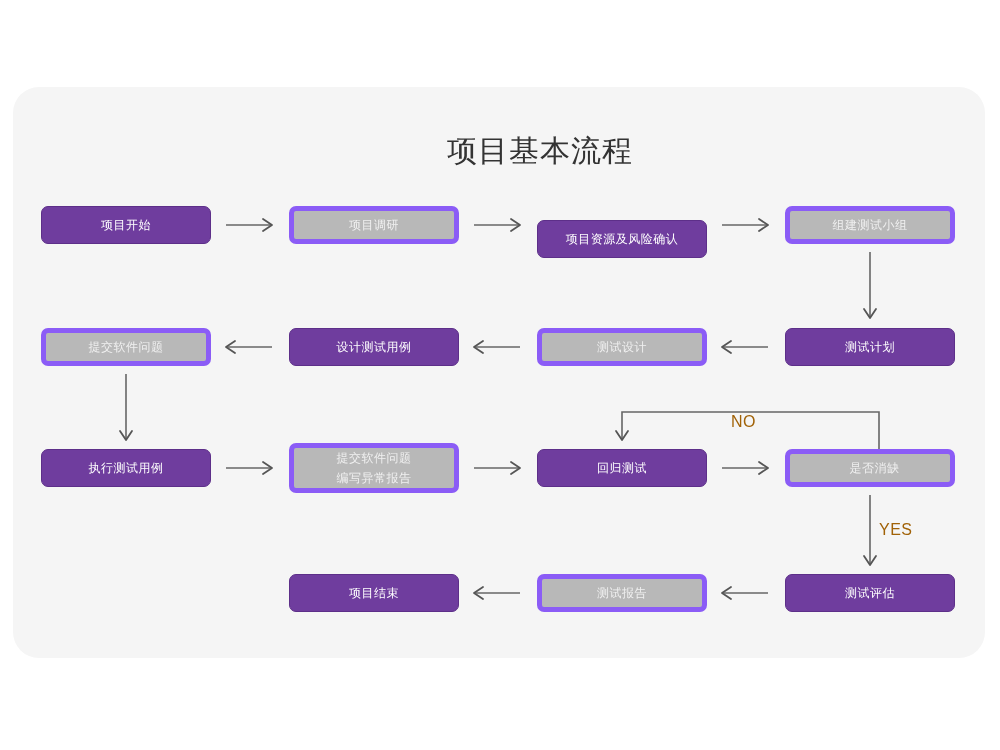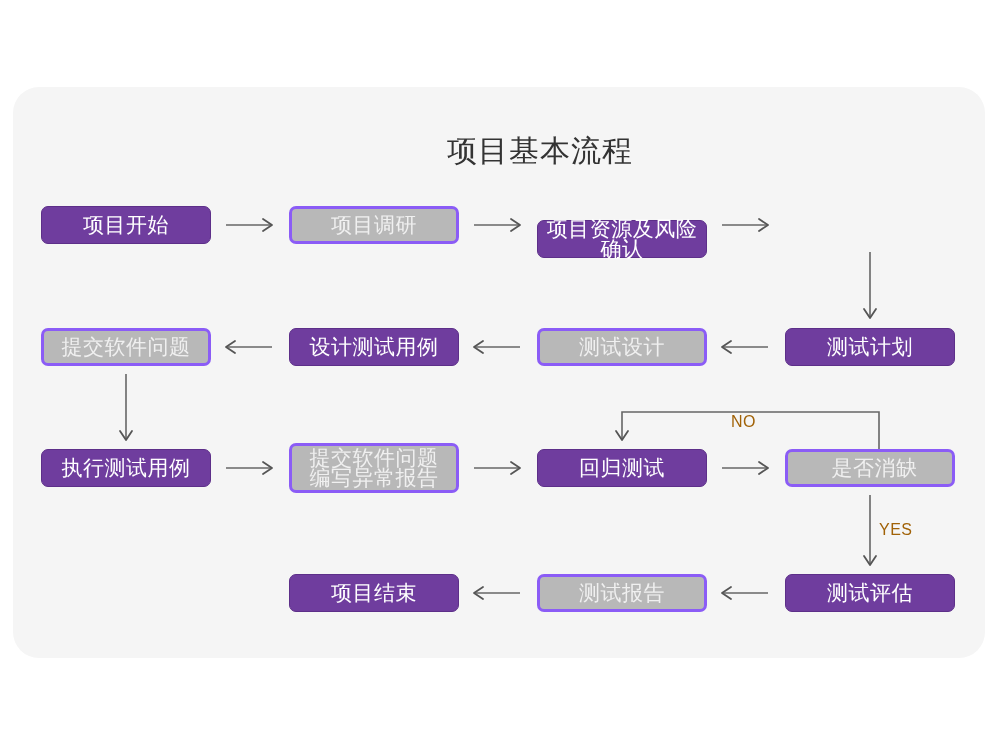--- a/index.html
+++ b/index.html
@@ -41,34 +41,34 @@
     margin-left: 40px;
   }
   .node {
     position: absolute;
     box-sizing: border-box;
     border-radius: 7px;
     display: flex;
     align-items: center;
     justify-content: center;
     text-align: center;
-    font-size: 21px;
+    font-size: 12px;
     line-height: 20px;
     letter-spacing: 0.5px;
     white-space: pre-line;
     user-select: none;
   }
   .node.purple {
     background: #6f3d9e;
     border: 1px solid #5d2f89;
     color: #ffffff;
   }
   .node.gray {
     background: #b8b8b8;
-    border: 3px solid #8b5cf6;
+    border: 5px solid #8b5cf6;
     color: #f0f0f0;
   }
   .edge-label {
     position: absolute;
     font-size: 16px;
     color: #a16207;
     letter-spacing: 0.5px;
   }
   svg.wires {
     position: absolute;
@@ -171,20 +171,21 @@
       <polyline class="head" points="483,587 474,593 483,599"></polyline>
     </g>
   </svg>
 
   <div class="edge-label" style="left:731px; top:413px;">NO</div>
   <div class="edge-label" style="left:879px; top:521px;">YES</div>
 
   <div class="node purple" style="left:41px;  top:206px; width:170px; height:38px;">项目开始</div>
   <div class="node gray" style="left:289px; top:206px; width:170px; height:38px;">项目调研</div>
   <div class="node purple" style="left:537px; top:220px; width:170px; height:38px;">项目资源及风险确认</div>
+  <div class="node gray" style="left:785px; top:206px; width:170px; height:38px;">组建测试小组</div>
 
   <div class="node gray" style="left:41px;  top:328px; width:170px; height:38px;">提交软件问题</div>
   <div class="node purple" style="left:289px; top:328px; width:170px; height:38px;">设计测试用例</div>
   <div class="node gray" style="left:537px; top:328px; width:170px; height:38px;">测试设计</div>
   <div class="node purple" style="left:785px; top:328px; width:170px; height:38px;border-radius:7px;">测试计划</div>
 
   <div class="node purple" style="left:41px;  top:449px; width:170px; height:38px;">执行测试用例</div>
   <div class="node gray" style="left:289px; top:443px; width:170px; height:50px;">提交软件问题
 编写异常报告</div>
   <div class="node purple" style="left:537px; top:449px; width:170px; height:38px;">回归测试</div>

